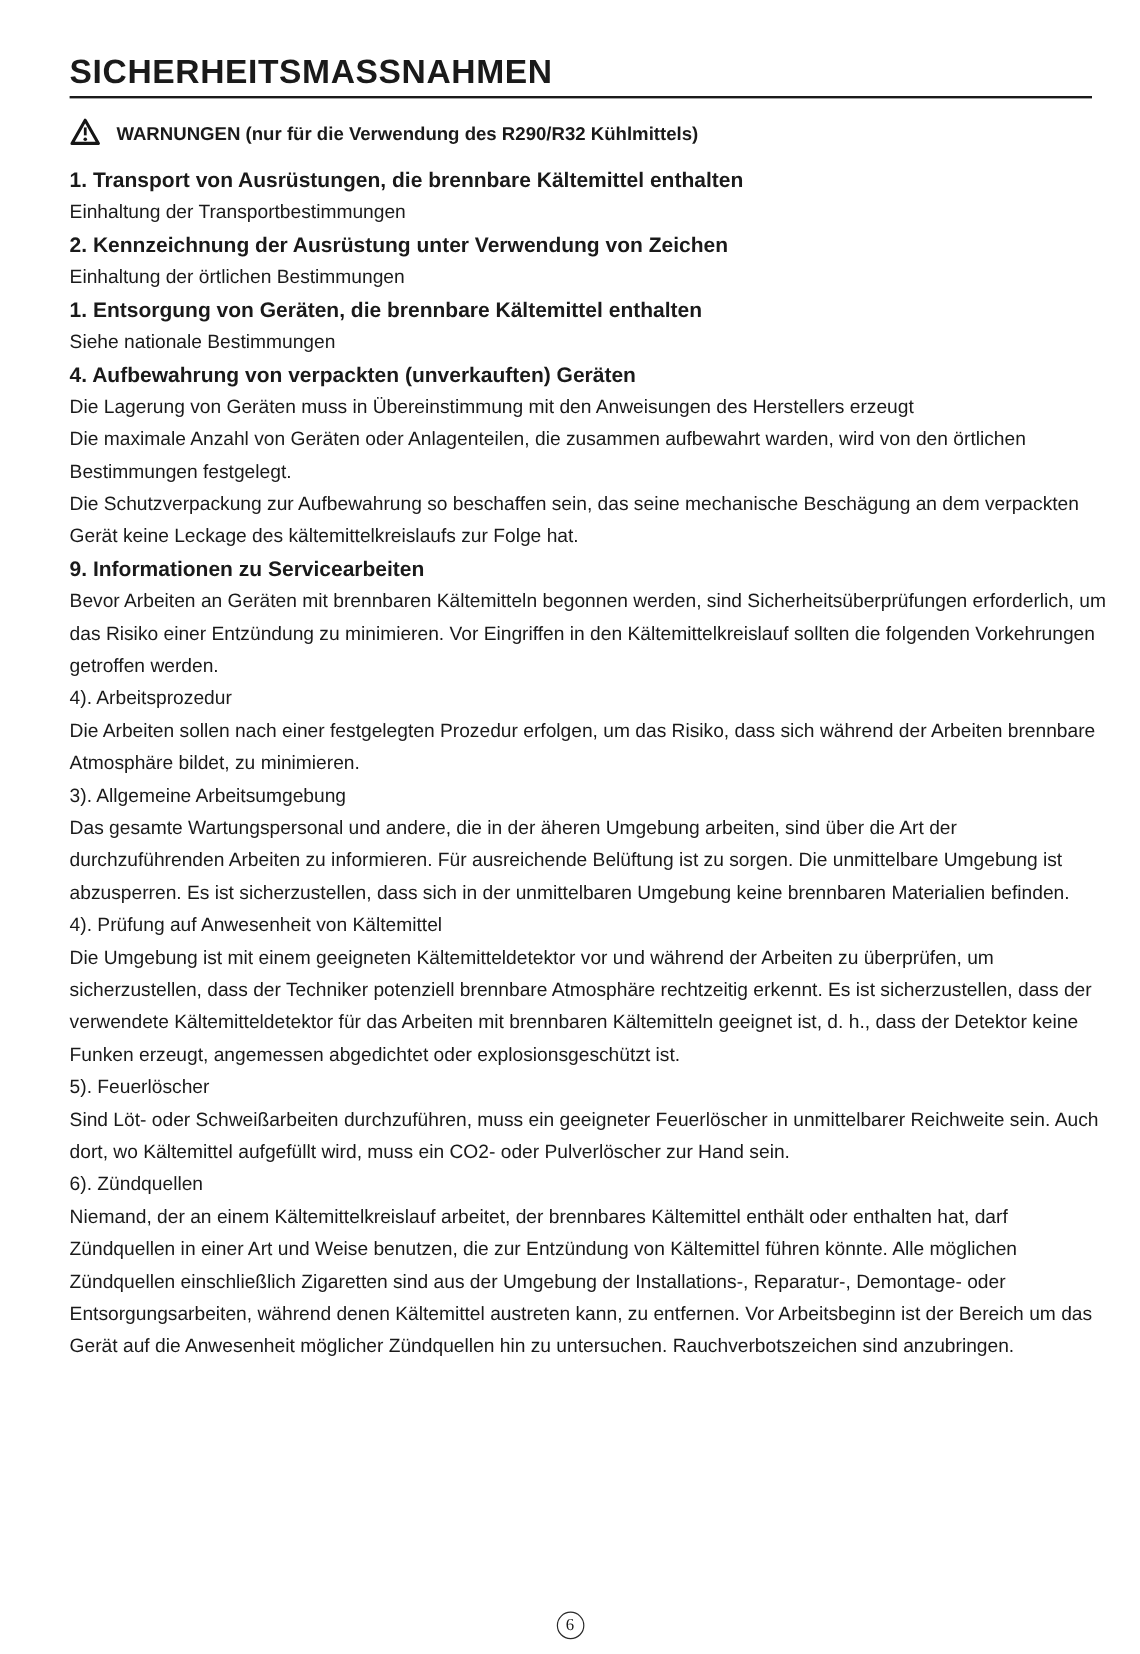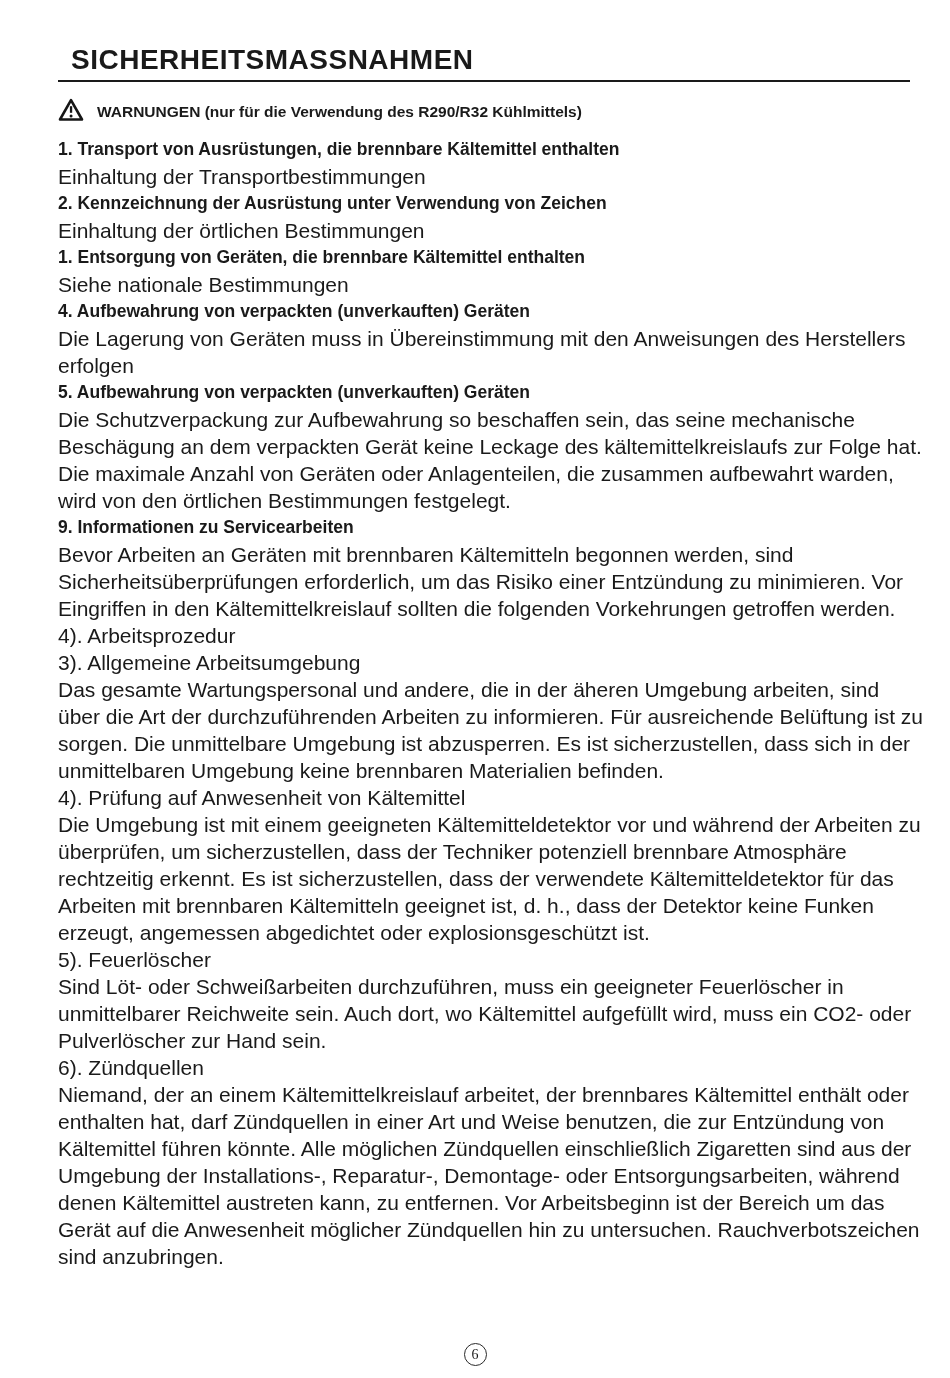--- a/index.html
+++ b/index.html
@@ -12,42 +12,42 @@
     padding: 44px 28px 0 58px;
     font-family: "Liberation Sans", "DejaVu Sans", sans-serif;
     color: #1a1a1a;
     overflow: hidden;
   }
   .doc-title {
     font-size: 28px;
     font-weight: bold;
     letter-spacing: 0.5px;
     line-height: 32px;
-    margin: 0 0 4px 13px;
+    margin: 0 0 4px 0;
   }
   .title-rule {
     height: 0;
     border-bottom: 2px solid #1a1a1a;
     margin: 0 12px 16px 0;
   }
   .warning-row {
     display: flex;
     align-items: center;
     gap: 13px;
     margin: 0 0 10px 0;
   }
   .warning-row .warn-label {
     font-weight: bold;
     font-size: 15.5px;
     line-height: 24px;
   }
   .warn-icon { flex: 0 0 auto; display: inline-block; }
   .blocks { width: 865px; }
   .blk {
-    font-size: 21px;
+    font-size: 16px;
     line-height: 27px;
     margin: 0;
     white-space: pre-wrap;
   }
   .blk.h {
     font-weight: bold;
     font-size: 17.5px;
   }
   .footer {
     position: absolute;
@@ -89,27 +89,27 @@
   </div>
 
   <div class="blocks">
     <div class="blk h">1. Transport von Ausrüstungen, die brennbare Kältemittel enthalten</div>
     <div class="blk">Einhaltung der Transportbestimmungen</div>
     <div class="blk h">2. Kennzeichnung der Ausrüstung unter Verwendung von Zeichen</div>
     <div class="blk">Einhaltung der örtlichen Bestimmungen</div>
     <div class="blk h">1. Entsorgung von Geräten, die brennbare Kältemittel enthalten</div>
     <div class="blk">Siehe nationale Bestimmungen</div>
     <div class="blk h">4. Aufbewahrung von verpackten (unverkauften) Geräten</div>
-    <div class="blk">Die Lagerung von Geräten muss in Übereinstimmung mit den Anweisungen des Herstellers erfolgen</div>
-    <div class="blk h">5. Aufbewahrung von verpackten (unverkauften) Geräten</div>
+    <div class="blk">Die Lagerung von Geräten muss in Übereinstimmung mit den Anweisungen des Herstellers erzeugt</div>
+    <div class="blk">Die maximale Anzahl von Geräten oder Anlagenteilen, die zusammen aufbewahrt warden, wird von den örtlichen Bestimmungen festgelegt.</div>
     <div class="blk">Die Schutzverpackung zur Aufbewahrung so beschaffen sein, das seine mechanische Beschägung an dem verpackten Gerät keine Leckage des kältemittelkreislaufs zur Folge hat.</div>
-    <div class="blk">Die maximale Anzahl von Geräten oder Anlagenteilen, die zusammen aufbewahrt warden, wird von den örtlichen Bestimmungen festgelegt.</div>
     <div class="blk h">9. Informationen zu Servicearbeiten</div>
     <div class="blk">Bevor Arbeiten an Geräten mit brennbaren Kältemitteln begonnen werden, sind Sicherheitsüberprüfungen erforderlich, um das Risiko einer Entzündung zu minimieren. Vor Eingriffen in den Kältemittelkreislauf sollten die folgenden Vorkehrungen getroffen werden.</div>
     <div class="blk">4). Arbeitsprozedur</div>
+    <div class="blk">Die Arbeiten sollen nach einer festgelegten Prozedur erfolgen, um das Risiko, dass sich während der Arbeiten brennbare   Atmosphäre bildet, zu minimieren.</div>
     <div class="blk">3). Allgemeine Arbeitsumgebung</div>
     <div class="blk">Das gesamte Wartungspersonal und andere, die in der äheren Umgebung arbeiten, sind über die Art der durchzuführenden Arbeiten zu informieren. Für ausreichende Belüftung ist zu sorgen. Die unmittelbare Umgebung ist abzusperren. Es ist sicherzustellen, dass sich in der unmittelbaren Umgebung keine brennbaren Materialien befinden.</div>
     <div class="blk">4). Prüfung auf Anwesenheit von Kältemittel</div>
     <div class="blk">Die Umgebung ist mit einem geeigneten Kältemitteldetektor vor und während der Arbeiten zu überprüfen, um sicherzustellen, dass der Techniker potenziell brennbare Atmosphäre rechtzeitig erkennt. Es ist sicherzustellen, dass der verwendete Kältemitteldetektor für das Arbeiten mit brennbaren Kältemitteln geeignet ist, d. h., dass der Detektor keine Funken erzeugt, angemessen abgedichtet oder explosionsgeschützt ist.</div>
     <div class="blk">5). Feuerlöscher</div>
     <div class="blk">Sind Löt- oder Schweißarbeiten durchzuführen, muss ein geeigneter Feuerlöscher in unmittelbarer Reichweite sein. Auch dort, wo Kältemittel aufgefüllt wird, muss ein CO2- oder Pulverlöscher zur Hand sein.</div>
     <div class="blk">6). Zündquellen</div>
     <div class="blk">Niemand, der an einem Kältemittelkreislauf arbeitet, der brennbares Kältemittel enthält oder enthalten hat, darf Zündquellen in einer Art und Weise benutzen, die zur Entzündung von Kältemittel führen könnte. Alle möglichen Zündquellen einschließlich Zigaretten sind aus der Umgebung der Installations-, Reparatur-, Demontage- oder Entsorgungsarbeiten, während denen Kältemittel austreten kann, zu entfernen. Vor Arbeitsbeginn ist der Bereich um das Gerät auf die Anwesenheit möglicher Zündquellen hin zu untersuchen. Rauchverbotszeichen sind anzubringen.</div>
   </div>
 

